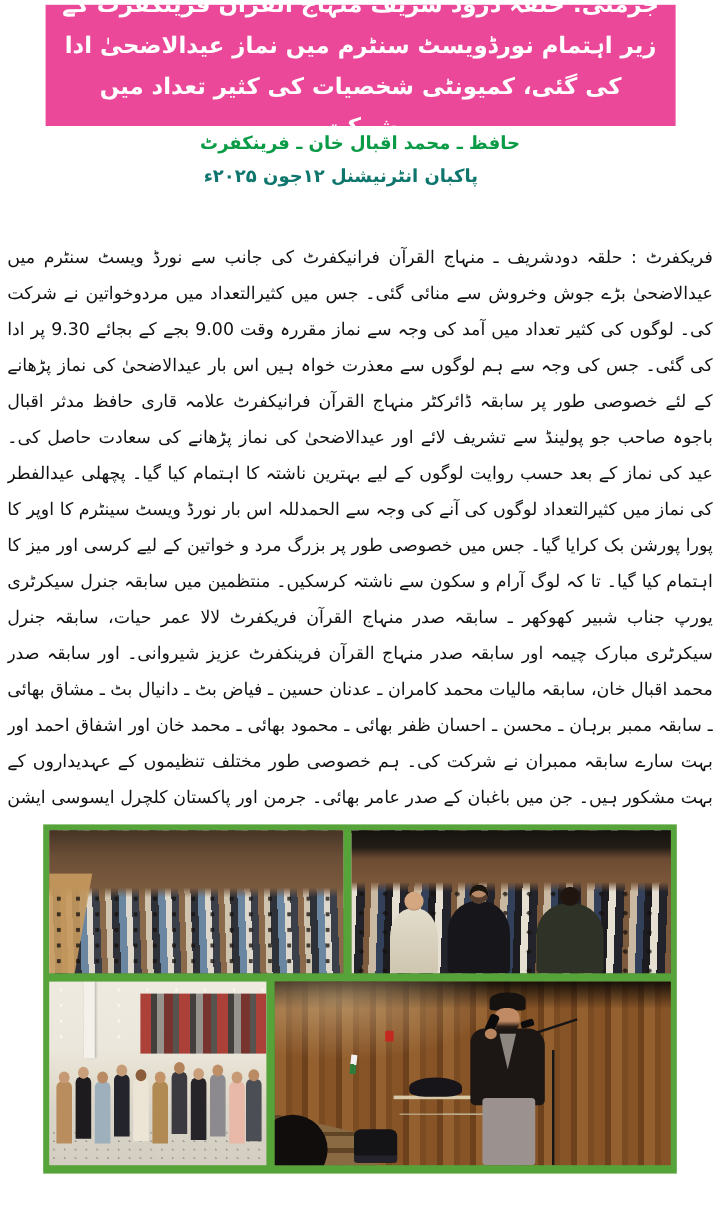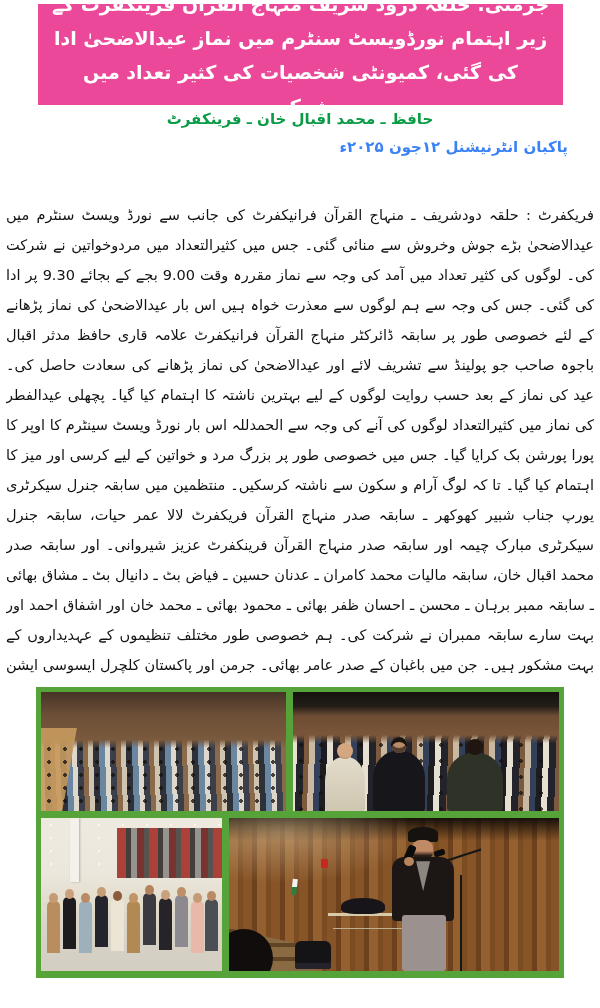--- a/index.html
+++ b/index.html
@@ -13,22 +13,22 @@
     left:38px;top:4px;width:525px;height:101px;background:#ec4899;
     display:flex;align-items:center;justify-content:center;text-align:center;
     direction:rtl;color:#ffffff;font-weight:bold;font-size:19px;line-height:34px;
     padding:0 12px;box-sizing:border-box;
   }
   .byline{
     left:0;top:110px;width:600px;text-align:center;direction:rtl;
     color:#0a9b46;font-weight:bold;font-size:15px;
   }
   .dateline{
-    left:0;top:138px;width:568px;direction:rtl;
-    color:#3b82f6;font-weight:bold;font-size:15px;
+    left:0;top:138px;width:568px;text-align:center;direction:rtl;
+    color:#0f766e;font-weight:bold;font-size:15px;
   }
   
   .article{
     left:6px;top:200px;width:588px;height:482px;direction:rtl;
     text-align:justify;color:#121212;font-size:14.5px;line-height:30px;
     overflow:hidden;
   }
   
   .collage{
     left:36px;top:687px;width:528px;height:291px;background:#56a33a;

